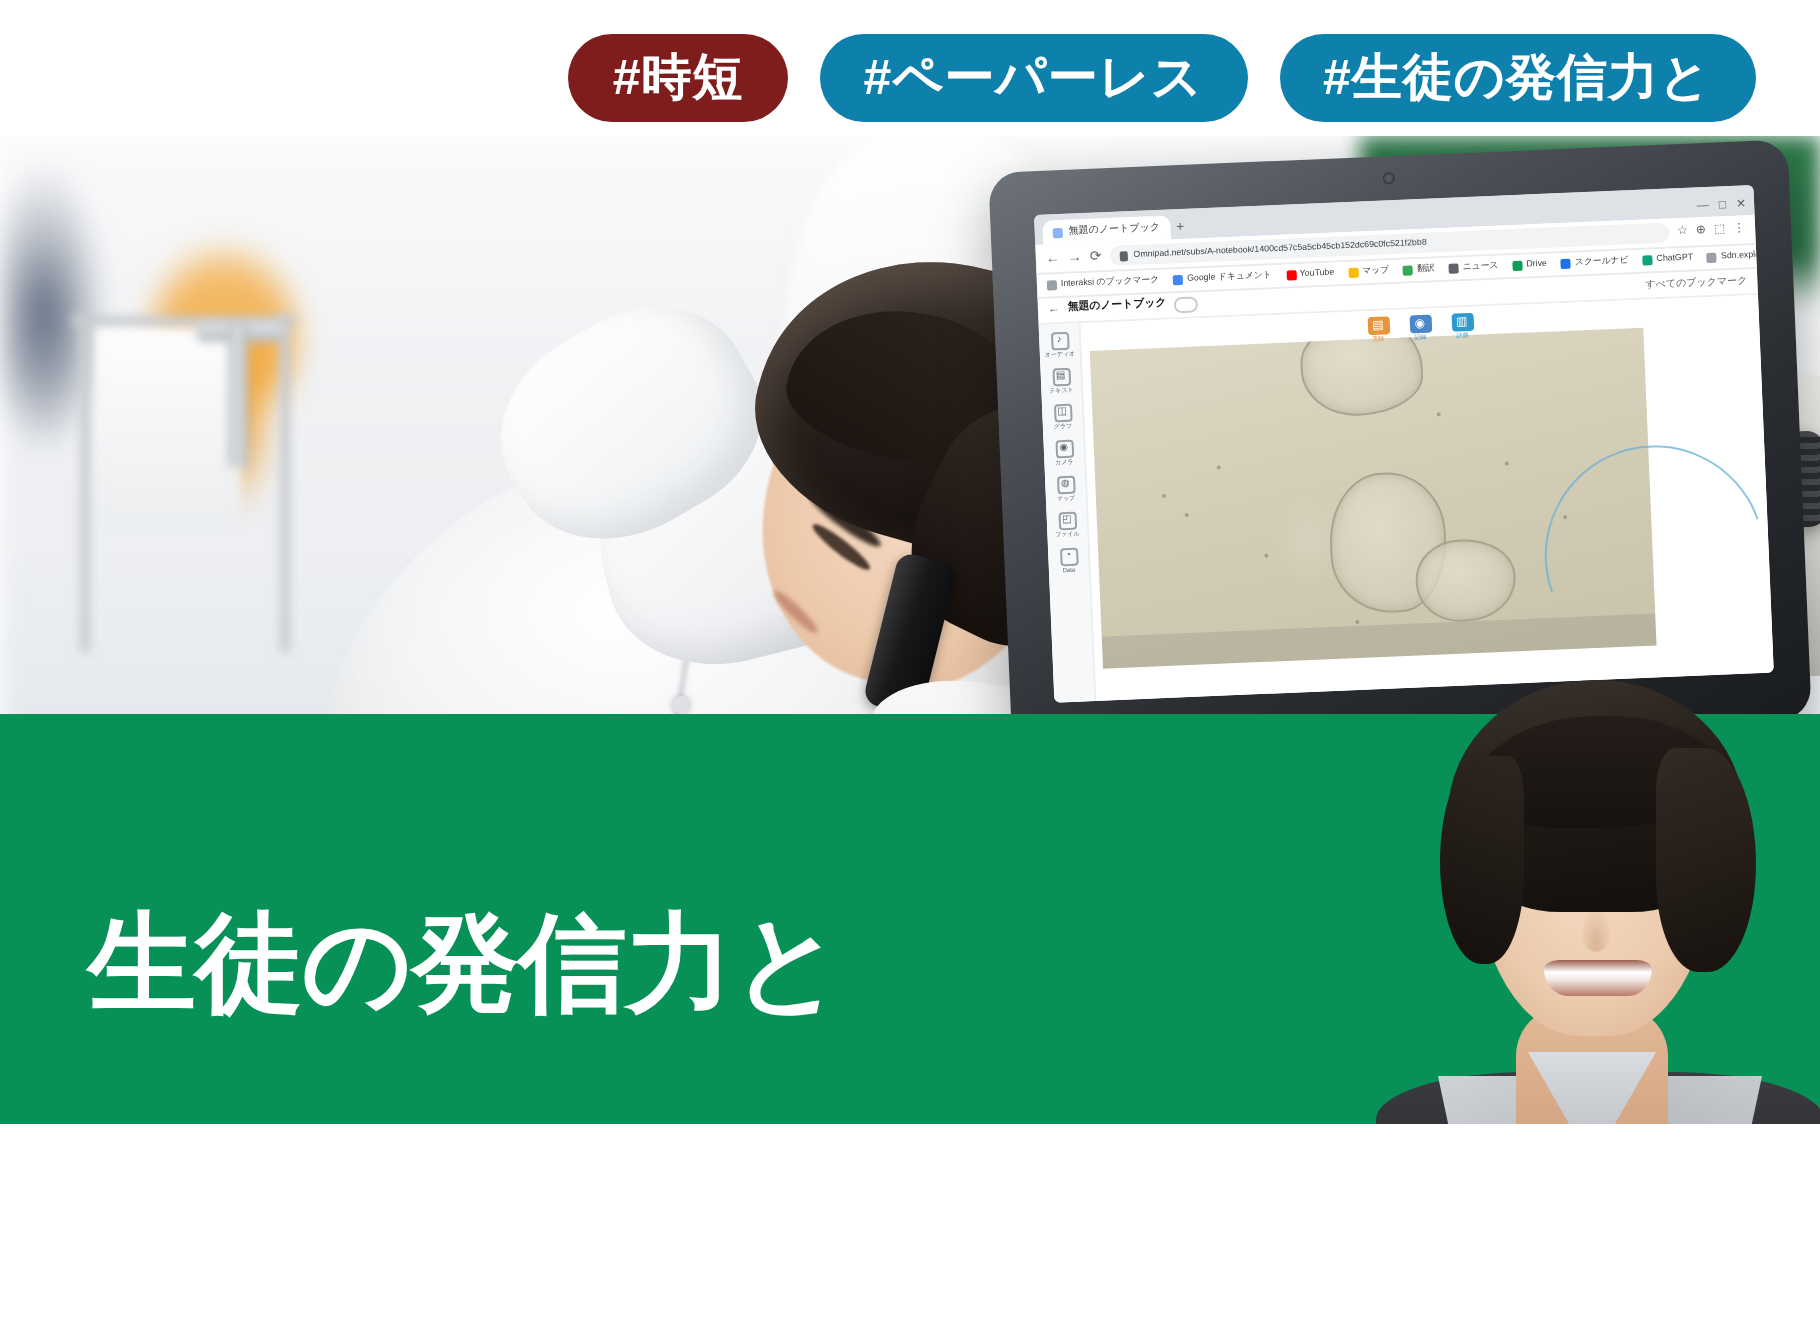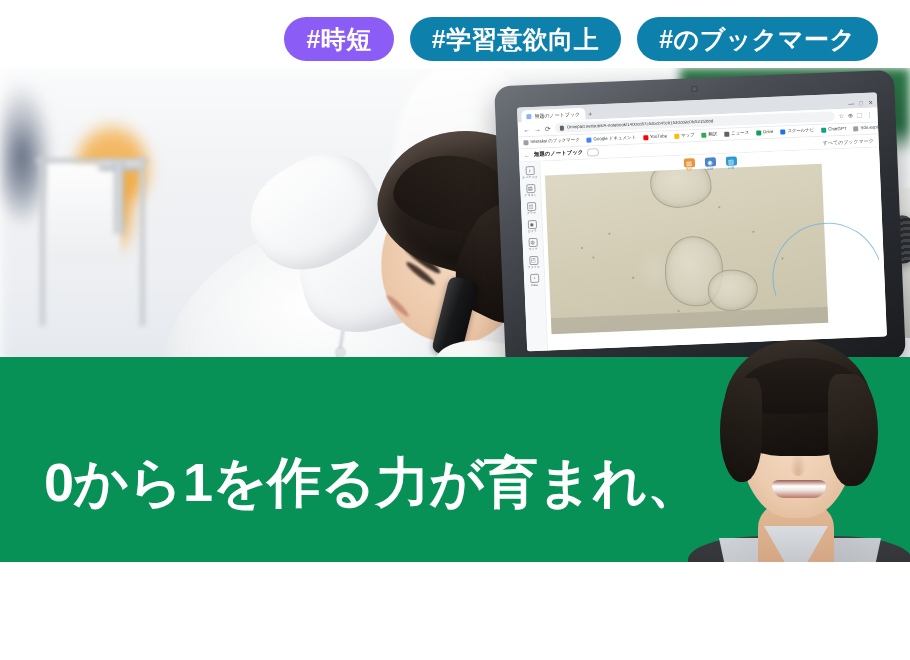--- a/index.html
+++ b/index.html
@@ -701,23 +701,23 @@
        0   -4px 0 #fff,  0    4px 0 #fff,
       -2px -4px 0 #fff,  2px  4px 0 #fff;
   }
 </style>
 </head>
 <body>
 
 <div class="card">
 
   <div class="pill-row">
-    <div class="pill" style="background:#8b5cf6">#時短</div>
-    <div class="pill" style="background:#0E80AC">#学習意欲向上</div>
-    <div class="pill" style="background:#0E80AC">#のブックマーク</div>
+    <div class="pill" style="background:#7f1d1d">#時短</div>
+    <div class="pill" style="background:#0E80AC">#ペーパーレス</div>
+    <div class="pill" style="background:#0E80AC">#生徒の発信力と</div>
   </div>
 
   <div class="photo">
     <div class="room"></div>
     <div class="chalkboard"></div>
     <div class="bench"></div>
 
     <div class="rack">
       <div class="bar"></div>
       <div class="post p1"></div>
@@ -922,21 +922,20 @@
           </div>
 
         </div>
       </div>
     </div>
   </div>
 
   <div class="band"></div>
 
   <div class="headline">
-    <span class="ln">0から1を作る力が育まれ、</span>
     <span class="ln">生徒の発信力と</span>
     
   </div>
 
   <div class="teacher">
     <div class="t-vest"></div>
     <div class="t-shirt-l"></div>
     <div class="t-shirt-r"></div>
     <div class="t-neck"></div>
     <div class="t-collar"></div>

